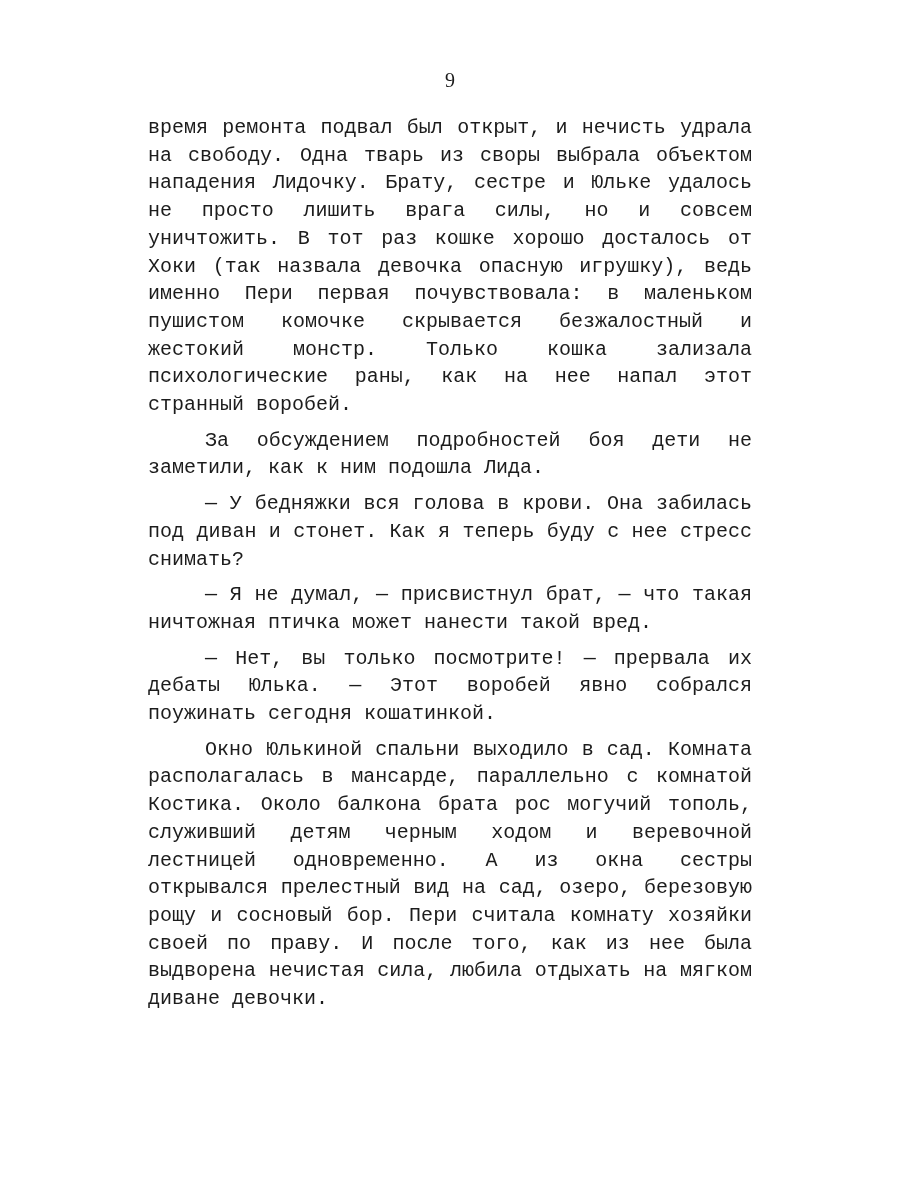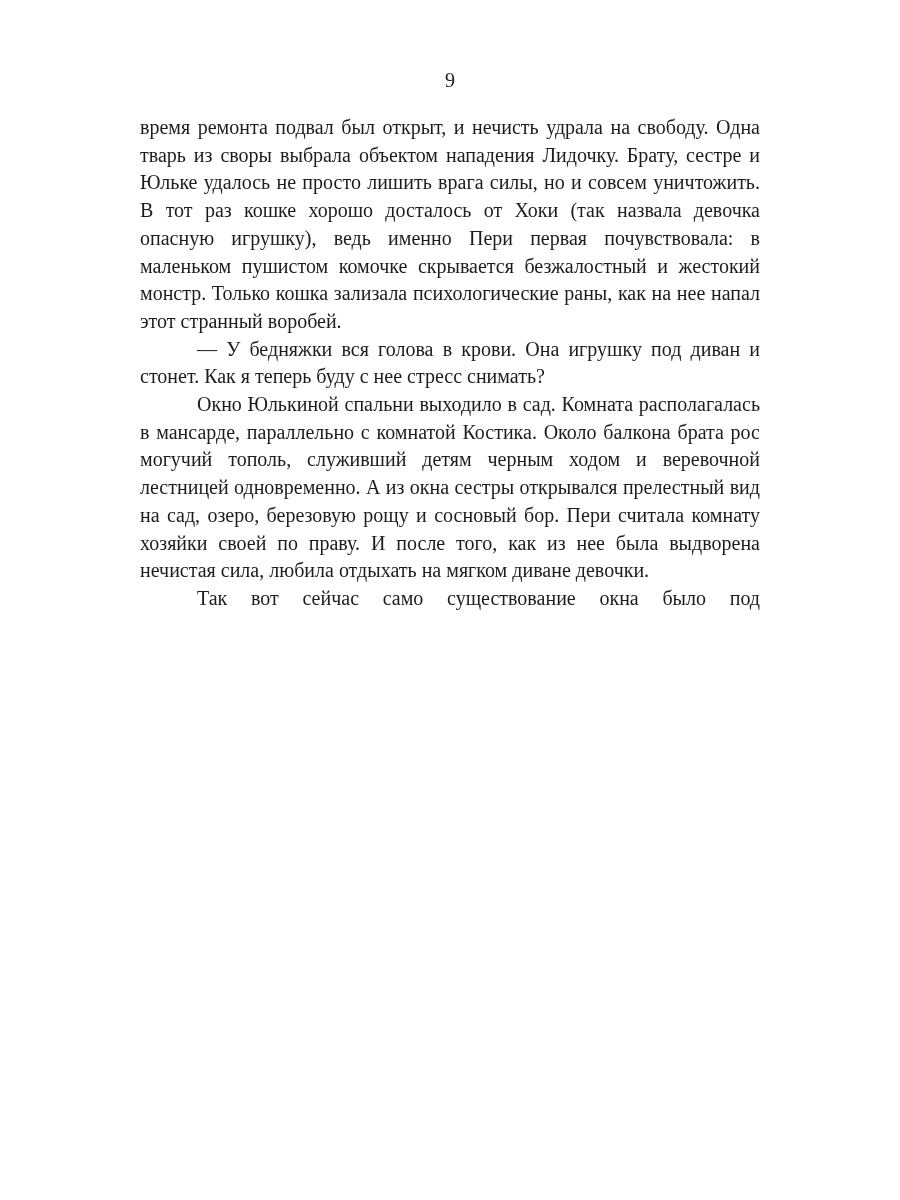--- a/index.html
+++ b/index.html
@@ -24,35 +24,38 @@
     margin: 0 0 22px 0;
   }
   .page-body {
     margin: 0 auto;
     width: 620px;
     font-size: 20px;
     line-height: 27.7px;
     text-align: justify;
   }
   .page-body p {
-    margin: 0;
+    margin: 8px;
     padding: 0;
     text-indent: 0;
+    font-family: Liberation Mono, monospace;
   }
   .page-body p.indent {
     text-indent: 57px;
   }
   .page-body p.justify-last {
     text-align-last: justify;
   }
 </style>
 </head>
 <body>
 
 <div class="page">
   <div class="page-number">9</div>
   <div class="page-body">
       <p class="">время ремонта подвал был открыт, и нечисть удрала на свободу. Одна тварь из своры выбрала объектом нападения Лидочку. Брату, сестре и Юльке удалось не просто лишить врага силы, но и совсем уничтожить. В тот раз кошке хорошо досталось от Хоки (так назвала девочка опасную игрушку), ведь именно Пери первая почувствовала: в маленьком пушистом комочке скрывается безжалостный и жестокий монстр. Только кошка зализала психологические раны, как на нее напал этот странный воробей.</p>
-      <p class="indent">— У бедняжки вся голова в крови. Она игрушку под диван и стонет. Как я теперь буду с нее стресс снимать?</p>
+      <p class="indent">За обсуждением подробностей боя дети не заметили, как к ним подошла Лида.</p>
+      <p class="indent">— У бедняжки вся голова в крови. Она забилась под диван и стонет. Как я теперь буду с нее стресс снимать?</p>
+      <p class="indent">— Я не думал, — присвистнул брат, — что такая ничтожная птичка может нанести такой вред.</p>
+      <p class="indent">— Нет, вы только посмотрите! — прервала их дебаты Юлька. — Этот воробей явно собрался поужинать сегодня кошатинкой.</p>
       <p class="indent">Окно Юлькиной спальни выходило в сад. Комната располагалась в мансарде, параллельно с комнатой Костика. Около балкона брата рос могучий тополь, служивший детям черным ходом и веревочной лестницей одновременно. А из окна сестры открывался прелестный вид на сад, озеро, березовую рощу и сосновый бор. Пери считала комнату хозяйки своей по праву. И после того, как из нее была выдворена нечистая сила, любила отдыхать на мягком диване девочки.</p>
-      <p class="indent justify-last">Так вот сейчас само существование окна было под</p>
     </div>
 </div>
 
 </body></html>

